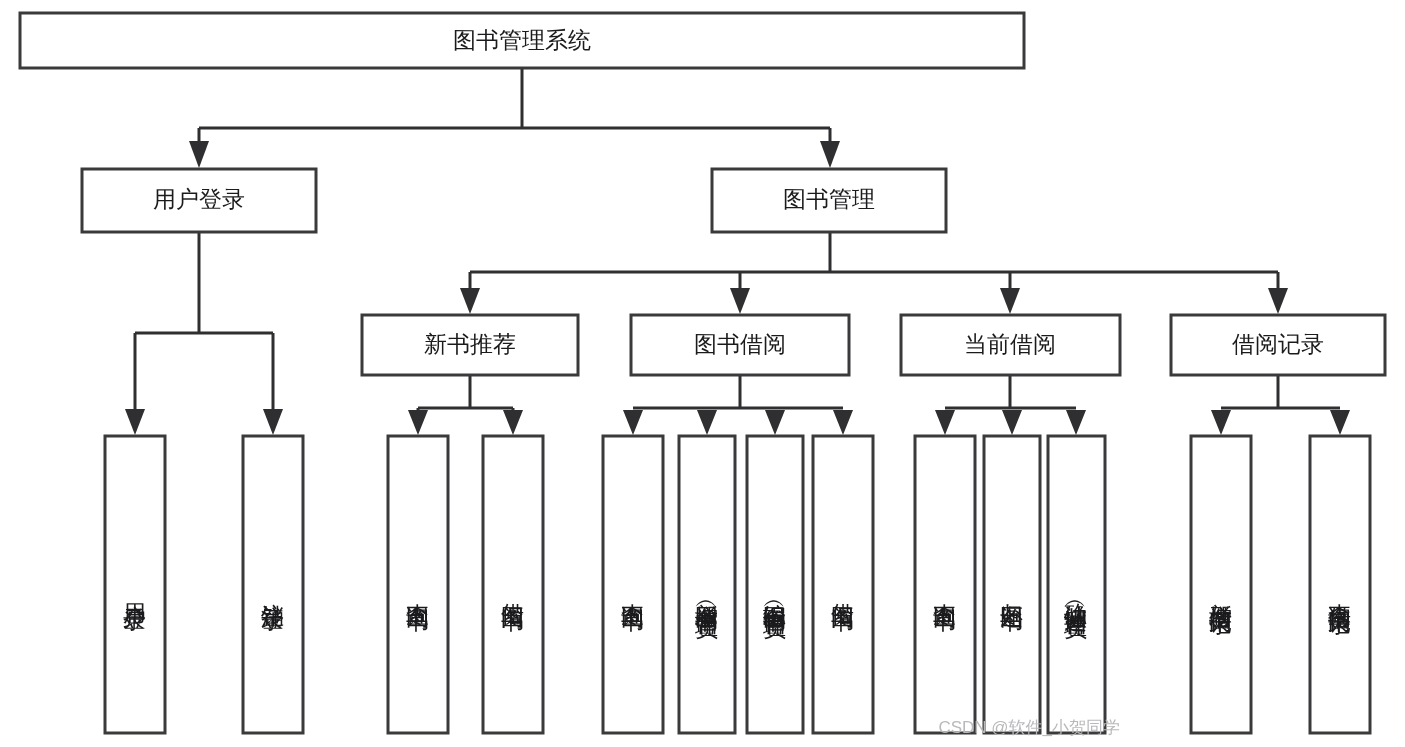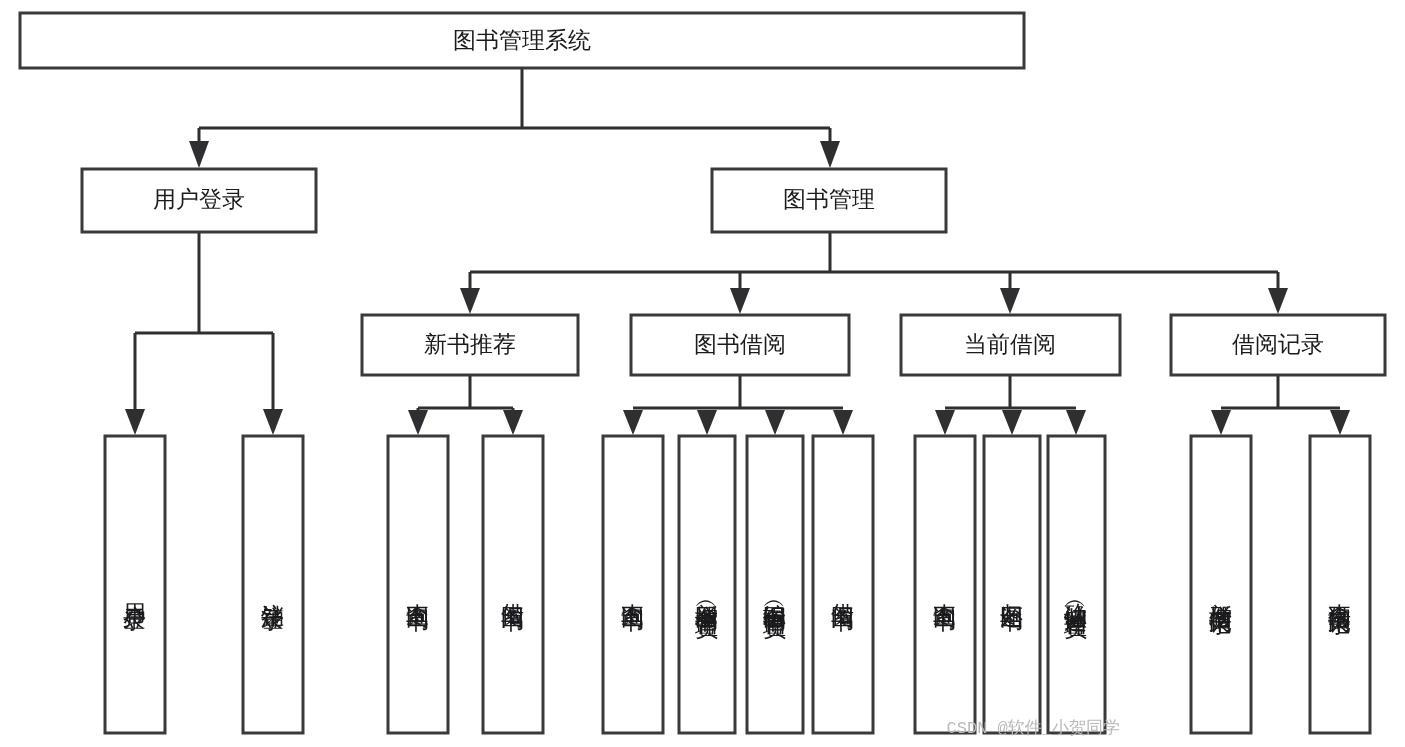--- a/index.html
+++ b/index.html
@@ -56,21 +56,21 @@
     fill: #1b1b1d;
     writing-mode: vertical-rl;
     text-orientation: upright;
     letter-spacing: 2px;
     dominant-baseline: central;
   }
   .watermark {
     position: absolute;
     right: 10px;
     bottom: 8px;
-    font-family: Liberation Mono, monospace;
+    font-family: Liberation Sans, sans-serif;
     font-size: 17px;
     color: #b9b9bb;
     white-space: nowrap;
     user-select: none;
   }
 </style>
 </head>
 <body>
 
 <div id="diagram-root">

